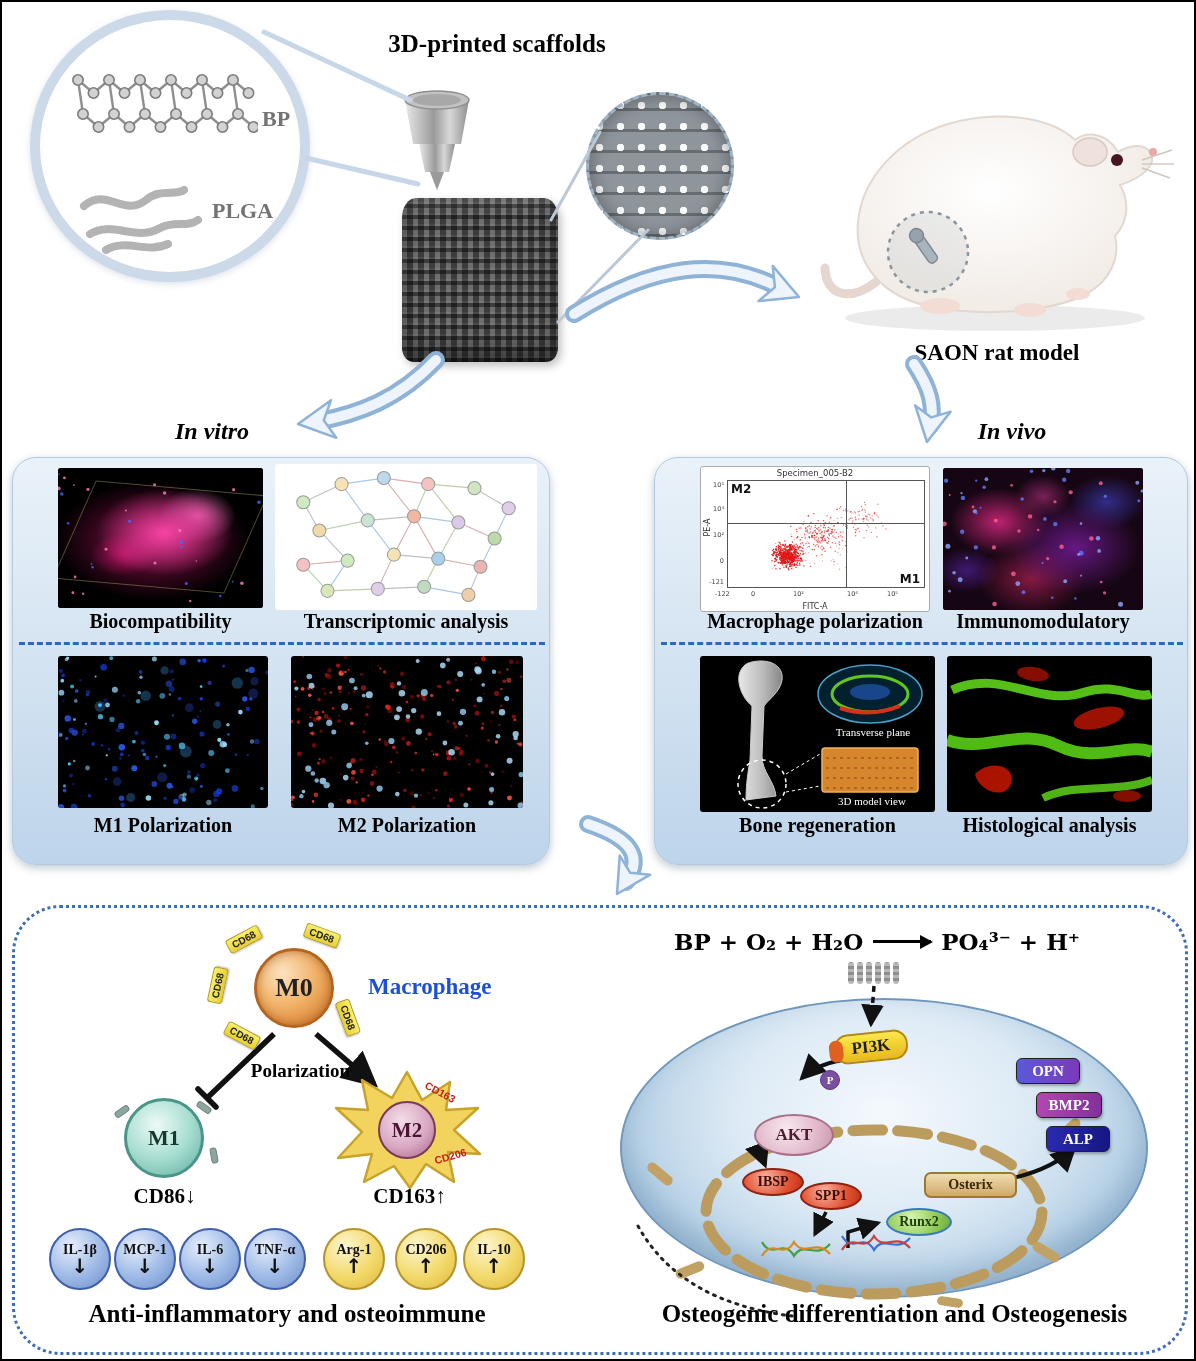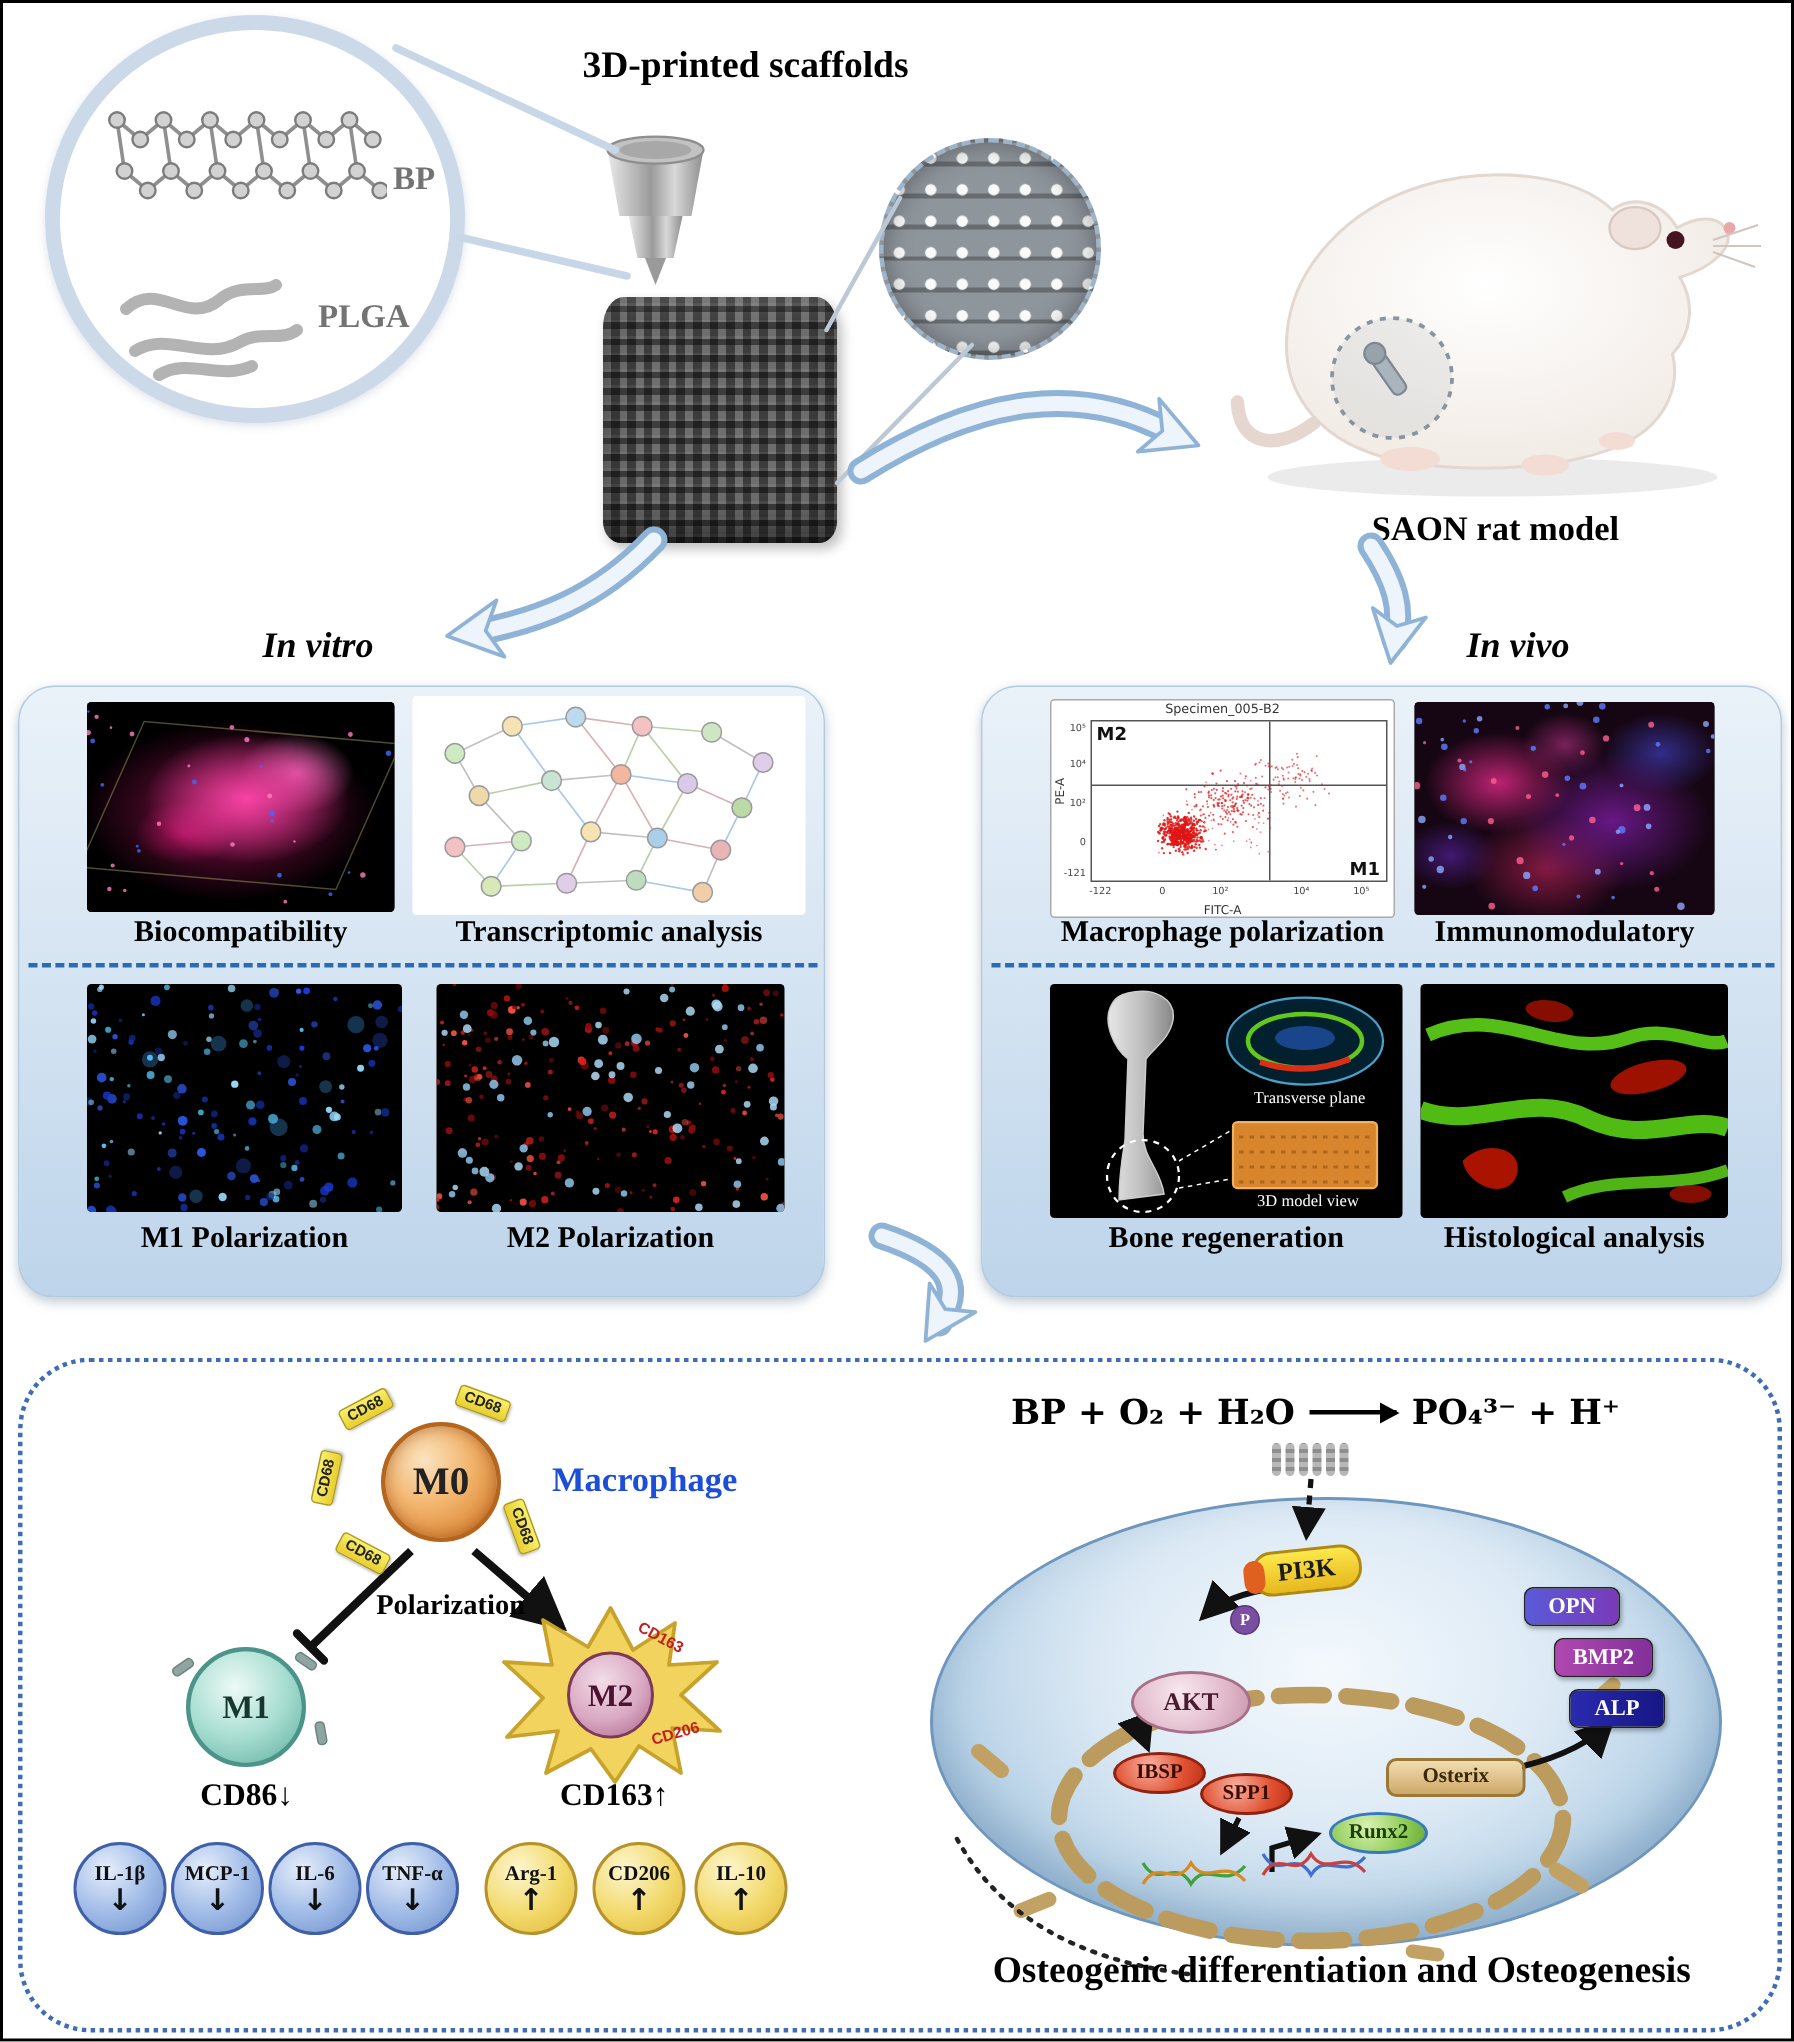--- a/index.html
+++ b/index.html
@@ -59,21 +59,21 @@
 .flowbox{background:#fff !important;border:1px solid #aaa}
 .flow-title{position:absolute;top:1px;left:0;right:0;text-align:center;font:8.5px "DejaVu Sans",sans-serif;color:#333}
 .flow-plot{position:absolute;left:26px;top:13px;width:198px;height:108px;border:1px solid #555;background:#fff}
 .flow-vline{position:absolute;left:60%;top:0;bottom:0;width:1px;background:#555}
 .flow-hline{position:absolute;top:40%;left:0;right:0;height:1px;background:#555}
 .flow-q{position:absolute;font:bold 12px "DejaVu Sans",sans-serif;color:#111}
 .flow-ylab{position:absolute;left:-3px;top:56px;transform:rotate(-90deg);font:8px "DejaVu Sans",sans-serif;color:#333}
 .flow-xlab{position:absolute;bottom:0;left:0;right:0;text-align:center;font:8px "DejaVu Sans",sans-serif;color:#333}
 .ftick{position:absolute;font:6.5px "DejaVu Sans",sans-serif;color:#444}
 .ytick{width:18px;text-align:right}
-.xtick{width:26px;text-align:right}
+.xtick{width:26px;text-align:left}
 .bonelabel{position:absolute;color:#fff;font:11px "Liberation Serif",serif;text-align:center}
 
 
 .bottom-frame{position:absolute;left:10px;top:903px;width:1176px;height:450px;border:3px dotted #3f6db5;border-radius:48px;z-index:0}
 .mech{position:absolute;z-index:7;display:flex;align-items:center;justify-content:center;font-family:"Liberation Serif",serif;font-weight:bold}
 .m0cell{width:80px;height:80px;border-radius:50%;border:3px solid #b5651e;color:#222;font-size:26px;
  background:radial-gradient(circle at 35% 30%, #fbe3c0 0%, #f2b36a 45%, #dd8a3a 80%, #c9742a 100%);
  box-shadow:inset 0 0 10px rgba(120,50,10,.45)}
 .cdtag{position:absolute;z-index:8;background:linear-gradient(180deg,#f8ef6a,#e8cf30);border:1px solid #b09a18;border-radius:3px;
  font:bold 10px "Liberation Sans",sans-serif;padding:1px 4px;color:#222;box-shadow:1px 1px 2px rgba(0,0,0,.25)}
@@ -1776,20 +1776,21 @@
     <span class="farrow">↑</span>
   </div>
   <div class="fcirc fyellow" style="left:393px;top:1226px">
     <span class="fname">CD206</span>
     <span class="farrow">↑</span>
   </div>
   <div class="fcirc fyellow" style="left:461px;top:1226px">
     <span class="fname">IL-10</span>
     <span class="farrow">↑</span>
   </div>
+  <div class="fcap" style="left:30px;top:1298px;width:510px">Anti-inflammatory and osteoimmune</div>
 
   <div class="abs eqrow" style="left:640px;top:926px;width:470px">
     <span>BP + O₂ + H₂O</span>
     <span class="eqarrow"></span>
     <span>PO₄³⁻ + H⁺</span>
   </div>
   <div class="channel" style="left:846px;top:960px">
     <i></i>
       <i></i>
       <i></i>

